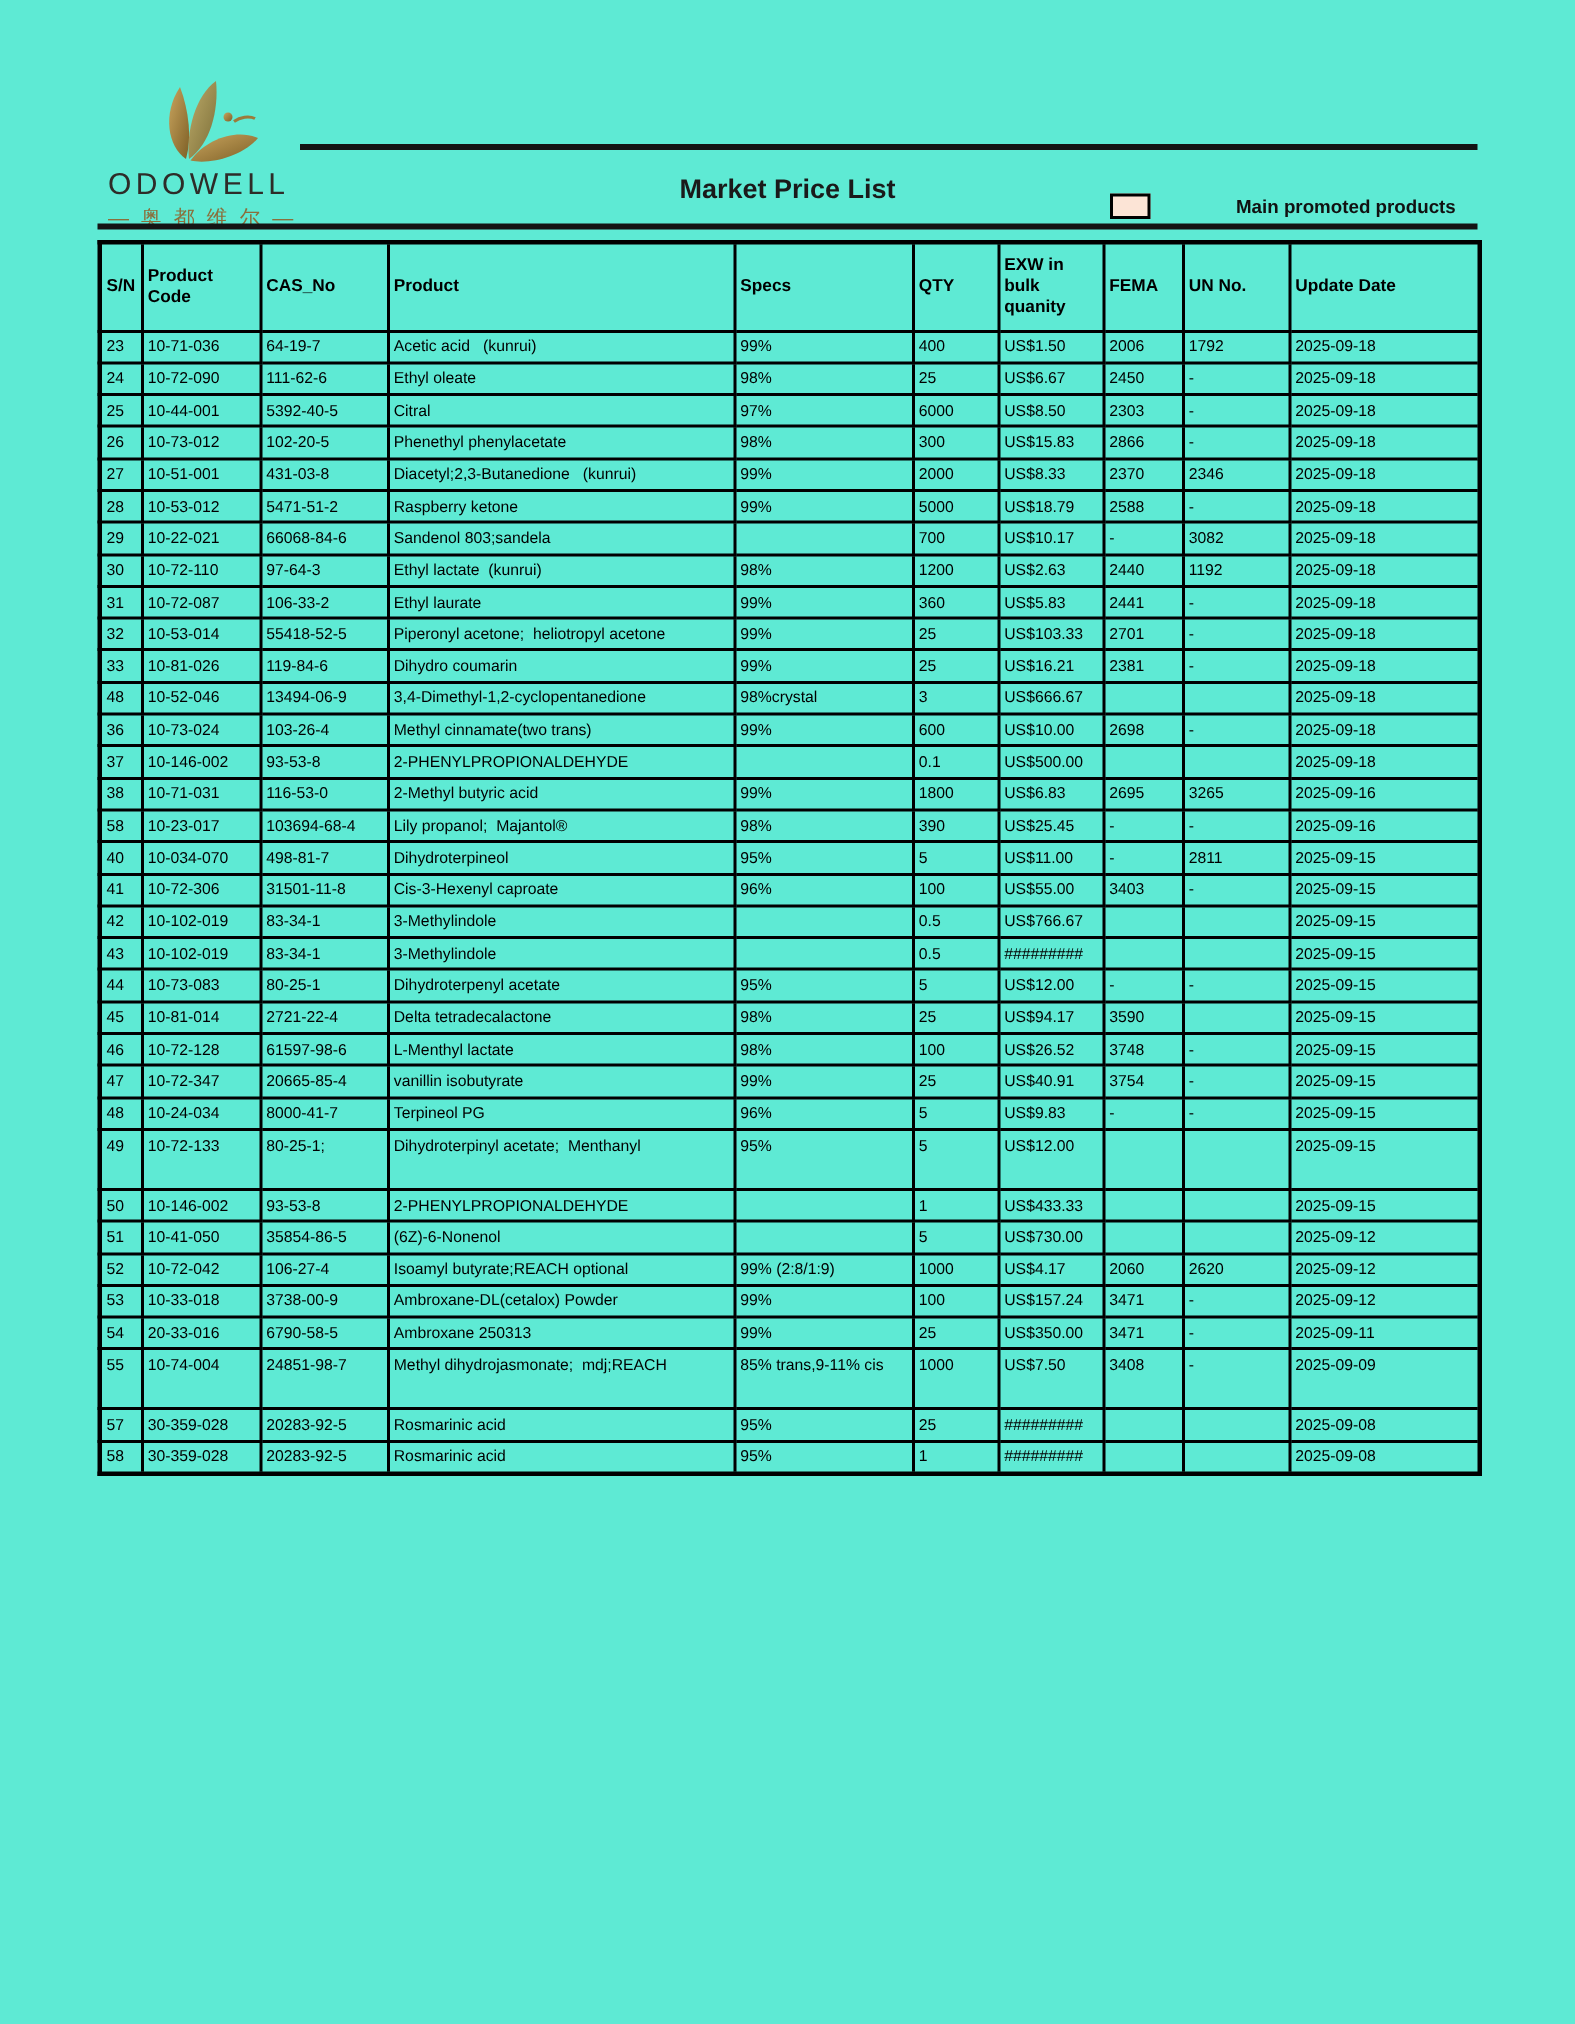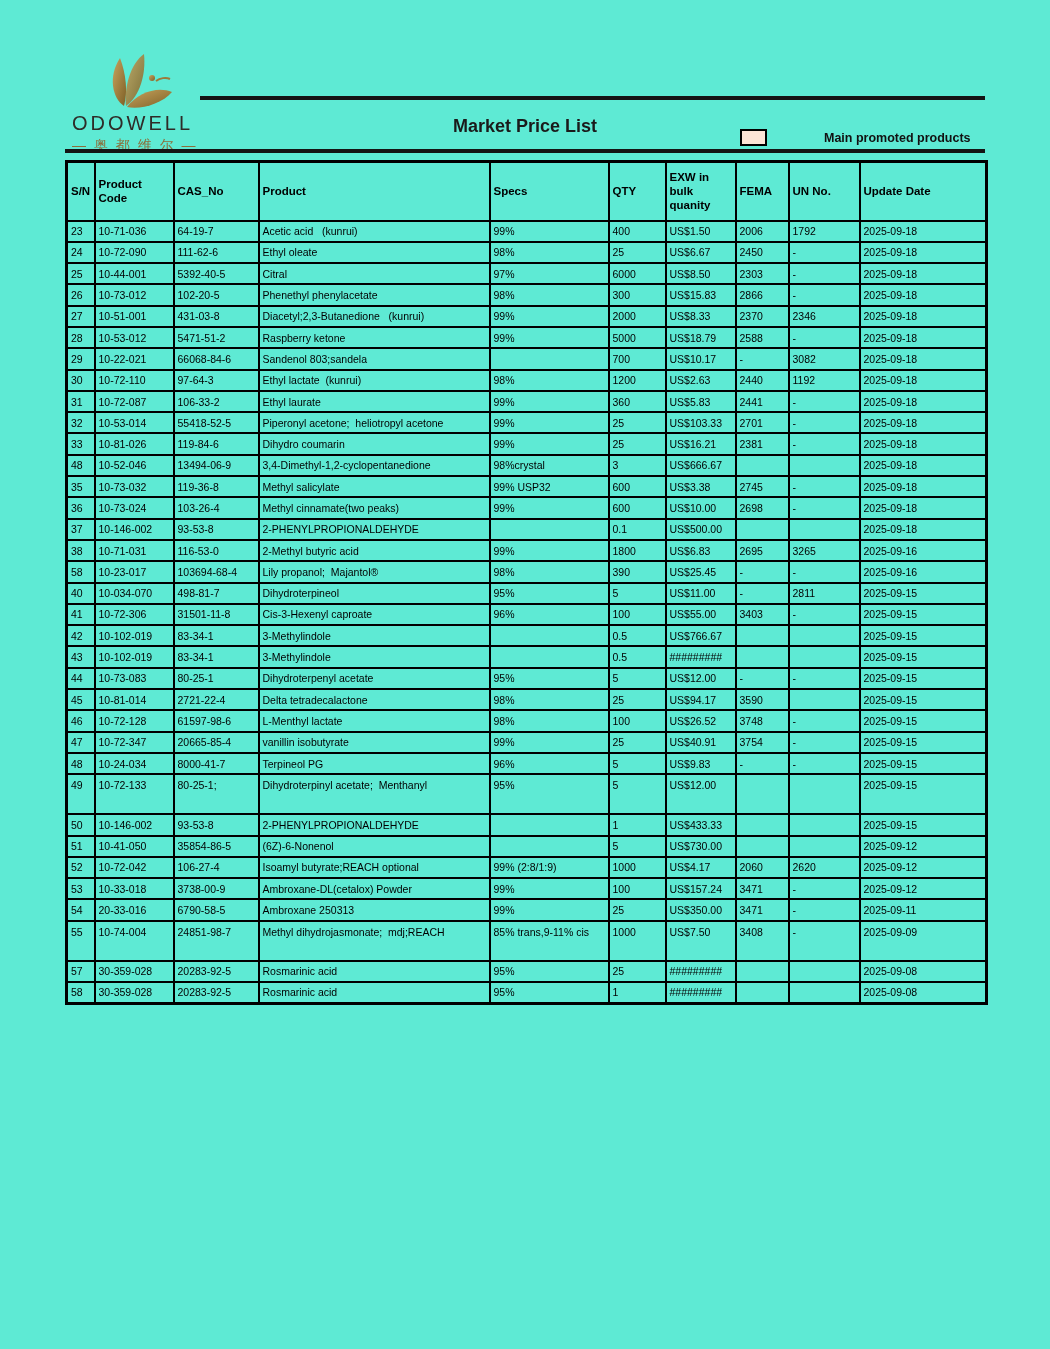--- a/index.html
+++ b/index.html
@@ -264,36 +264,24 @@
           <td>13494-06-9</td>
           <td>3,4-Dimethyl-1,2-cyclopentanedione</td>
           <td>98%crystal</td>
           <td>3</td>
           <td>US$666.67</td>
           <td></td>
           <td></td>
           <td>2025-09-18</td>
         </tr>
         <tr>
-          <td>35</td>
-          <td>10-73-032</td>
-          <td>119-36-8</td>
-          <td>Methyl salicylate</td>
-          <td>99% USP32</td>
-          <td>600</td>
-          <td>US$3.38</td>
-          <td>2745</td>
-          <td>-</td>
-          <td>2025-09-18</td>
-        </tr>
-        <tr>
           <td>36</td>
           <td>10-73-024</td>
           <td>103-26-4</td>
-          <td>Methyl cinnamate(two peaks)</td>
+          <td>Methyl cinnamate(two trans)</td>
           <td>99%</td>
           <td>600</td>
           <td>US$10.00</td>
           <td>2698</td>
           <td>-</td>
           <td>2025-09-18</td>
         </tr>
         <tr>
           <td>37</td>
           <td>10-146-002</td>

